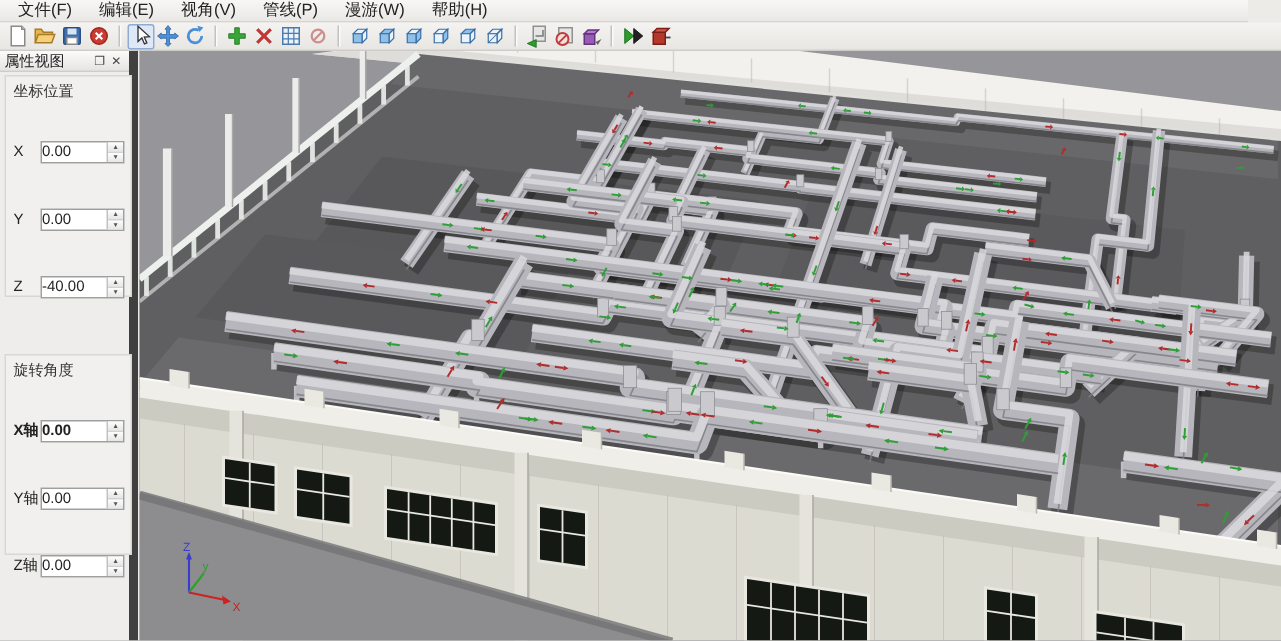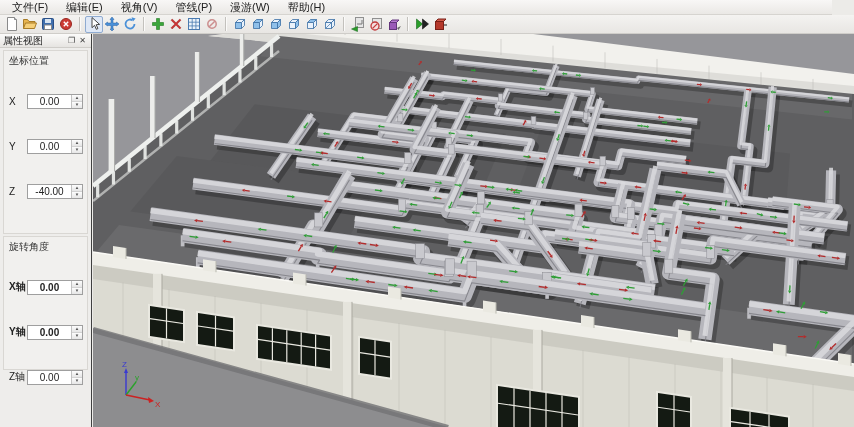--- a/index.html
+++ b/index.html
@@ -9,30 +9,30 @@
   
   .menubar{position:absolute;left:0;top:0;width:832px;height:15px;background:linear-gradient(#f8f7f6,#eae8e5);border-bottom:1px solid #d6d4d0;display:flex;align-items:center;padding-left:3px;z-index:5}
   .menu-item{padding:0 9px;line-height:14px;font-size:11px;cursor:default}
   
   .toolbar{position:absolute;left:0;top:15px;width:854px;height:19px;background:linear-gradient(#f4f3f1,#e8e6e3);border-bottom:1px solid #cfcdc9;display:flex;align-items:center;padding-left:3px;z-index:5}
   .tbtn{width:18px;height:17px;display:flex;align-items:center;justify-content:center;border:1px solid transparent;border-radius:2px;flex:0 0 auto}
   .tbtn.pressed{background:#dfe8f6;border-color:#8fabd1}
   .tbtn svg{display:block}
   .tsep{width:2px;height:14px;border-left:1px solid #c3c1bd;border-right:1px solid #fbfaf9;margin:0 4px;flex:0 0 auto}
   
-  .panel{position:absolute;left:0;top:34px;width:92px;height:393px;background:#eeedeb;border-right:1px solid #404040;z-index:4}
+  .panel{position:absolute;left:0;top:34px;width:92px;height:393px;background:#eeedeb;border-right:6px solid #404040;z-index:4}
   .panel-titlebar{height:14px;background:linear-gradient(#fbfbfa,#e6e4e1);border-bottom:1px solid #cfcdc9;display:flex;align-items:center;padding:0 3px;font-size:10px}
   .panel-title{flex:1;white-space:nowrap;overflow:hidden}
   .ticon{width:11px;height:11px;font-size:8px;line-height:11px;text-align:center;color:#444;cursor:default}
   .groupbox{position:absolute;left:3px;width:85px;border:1px solid #d9d7d3;background:#f1f0ee}
   .group-label{position:absolute;top:3px;left:5px;font-size:10px;color:#333;white-space:nowrap}
   .prow{position:absolute;left:2px;height:16px;display:flex;align-items:center}
   .plabel{width:21px;font-size:10px;padding-left:3px;white-space:nowrap}
   .pfield{width:56px;height:15px;background:#fff;border:1px solid #9f9f9f;display:flex}
-  .pvalue{flex:1;font-size:10px;line-height:13px;text-align:center;white-space:nowrap}
+  .pvalue{flex:1;font-size:10px;line-height:13px;white-space:nowrap}
   .spin{width:11px;display:flex;flex-direction:column;border-left:1px solid #c2c2c2}
   .spin div{flex:1;font-size:4.5px;line-height:6px;text-align:center;color:#555;background:linear-gradient(#fdfdfd,#e6e6e6);cursor:default}
   .spin div+div{border-top:1px solid #d2d2d2}
   
   .viewport{position:absolute;left:93px;top:34px;width:761px;height:393px;background:#96969a;z-index:1}
   .viewport svg{display:block}
 </style>
 </head>
 <body>
 
@@ -192,21 +192,21 @@
         </svg>
       </div>
     </div>
   <div class="panel">
     <div class="panel-titlebar">
       <span class="panel-title">属性视图</span>
       <span class="ticon">❐</span>
       <span class="ticon">✕</span>
     </div>
     <div id="panel-body">
-        <div class="groupbox" style="top: 16px; height: 184px;">
+        <div class="groupbox" style="top: 16px; height: 148px;">
           <div class="group-label">坐标位置</div>
           <div class="prow" style="top: 42px;">
             <span class="plabel">X</span>
             <span class="pfield">
               <span class="pvalue">0.00</span>
               <span class="spin">
                 <div>▲</div>
                 <div>▼</div>
               </span>
             </span>
@@ -237,21 +237,21 @@
           <div class="prow" style="top: 42px; font-weight: bold;">
             <span class="plabel">X轴</span>
             <span class="pfield">
               <span class="pvalue">0.00</span>
               <span class="spin">
                 <div>▲</div>
                 <div>▼</div>
               </span>
             </span>
           </div>
-          <div class="prow" style="top: 87px; font-weight: bold;">
+          <div class="prow" style="top: 87px;">
             <span class="plabel">Y轴</span>
             <span class="pfield">
               <span class="pvalue">0.00</span>
               <span class="spin">
                 <div>▲</div>
                 <div>▼</div>
               </span>
             </span>
           </div>
           <div class="prow" style="top: 132px;">

